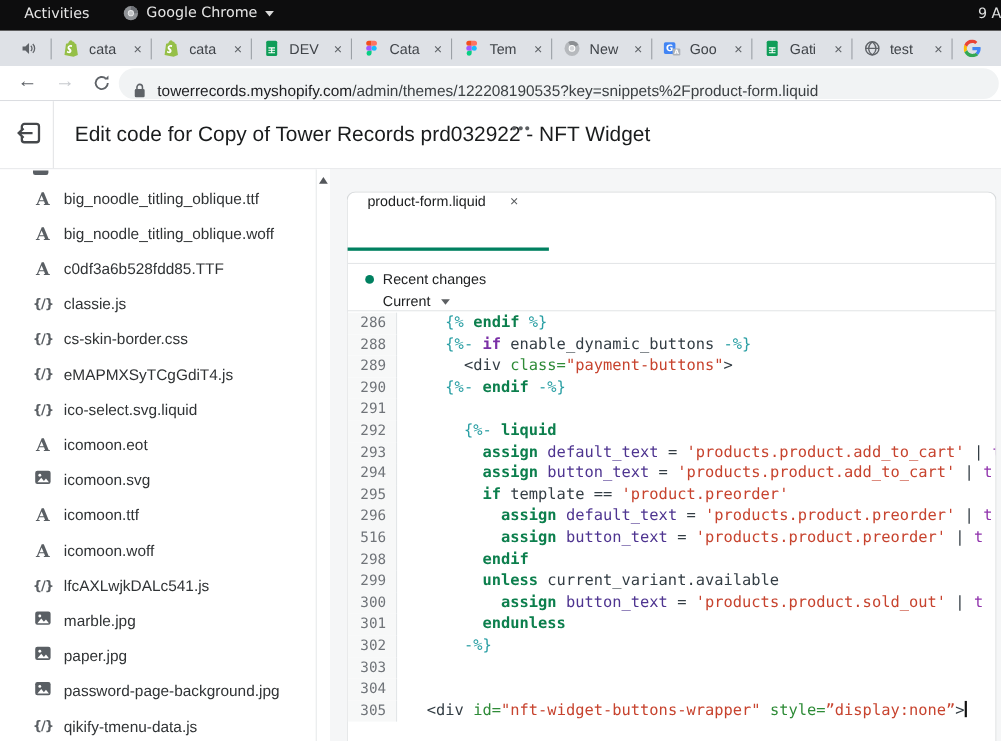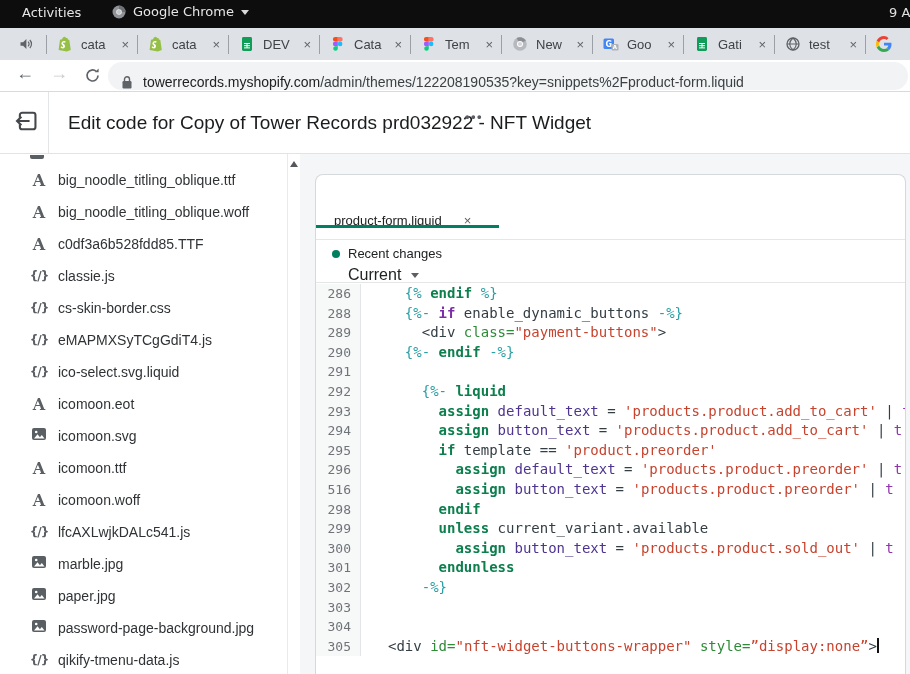--- a/index.html
+++ b/index.html
@@ -66,32 +66,32 @@
   .sb-scroll { position:absolute; right:0; top:0; width:13px; height:520px; background:#fff;
                border-left:1px solid #e8eaec; }
   .sb-up { position:absolute; top:7px; left:2px; width:0; height:0;
            border-left:4px solid transparent; border-right:4px solid transparent;
            border-bottom:6px solid #54575b; }
 
   
   .editor-card { position:absolute; left:315px; top:20px; width:591px; height:501px; background:#fff;
                  border:1px solid #d6d9db; border-bottom:none; border-radius:8px 8px 0 0; }
   .ed-tabbar { position:relative; height:53px; }
-  .ed-tab { position:absolute; left:0; top:0; width:183px; height:53px; display:flex; align-items:flex-end; }
+  .ed-tab { position:absolute; left:0; top:0; width:183px; height:53px; display:flex; align-items:flex-start; }
   .ed-tab .etlabel { margin-left:18px; font-size:13px; color:#202223; }
   .ed-tab .etclose { margin-left:22px; font-size:13px; color:#5c5f62; }
   .ed-underline { position:absolute; left:0; bottom:0; width:183px; height:3px; background:#008060; }
 
   .version-bar { margin-top:11px; height:44px; border-top:1px solid #e4e6e8; border-bottom:1px solid #e4e6e8;
                  padding:6px 0 0 16px; }
   .vrow1 { display:flex; align-items:center; }
   .vdot { width:8px; height:8px; border-radius:50%; background:#008060; margin-right:8px; flex:none; }
   .vlabel { font-size:13px; color:#202223; }
   .vrow2 { margin-left:16px; margin-top:5px; display:flex; align-items:center; }
-  .vcurrent { font-size:16px; color:#202223; }
+  .vcurrent { font-size:13px; color:#202223; }
   .vcaret { width:0; height:0; border-left:4px solid transparent; border-right:4px solid transparent;
             border-top:5px solid #5c5f62; margin-left:10px; margin-top:1px; }
 
   
   .code-area { position:absolute; left:0; top:109px; width:589px; height:392px; overflow:hidden;
                font-family:"DejaVu Sans Mono",monospace; }
   .crow { display:flex; height:19.6px; line-height:19.6px;gap:21px; }
   .gut { width:45px; flex:none; background:#f7f8f8; border-right:1px solid #e3e6e8;
          text-align:right; padding-right:9px; font-size:13px; color:#707479; }
   .cline { flex:1; padding-left:6px; font-size:14px; white-space:pre; overflow:hidden; }

